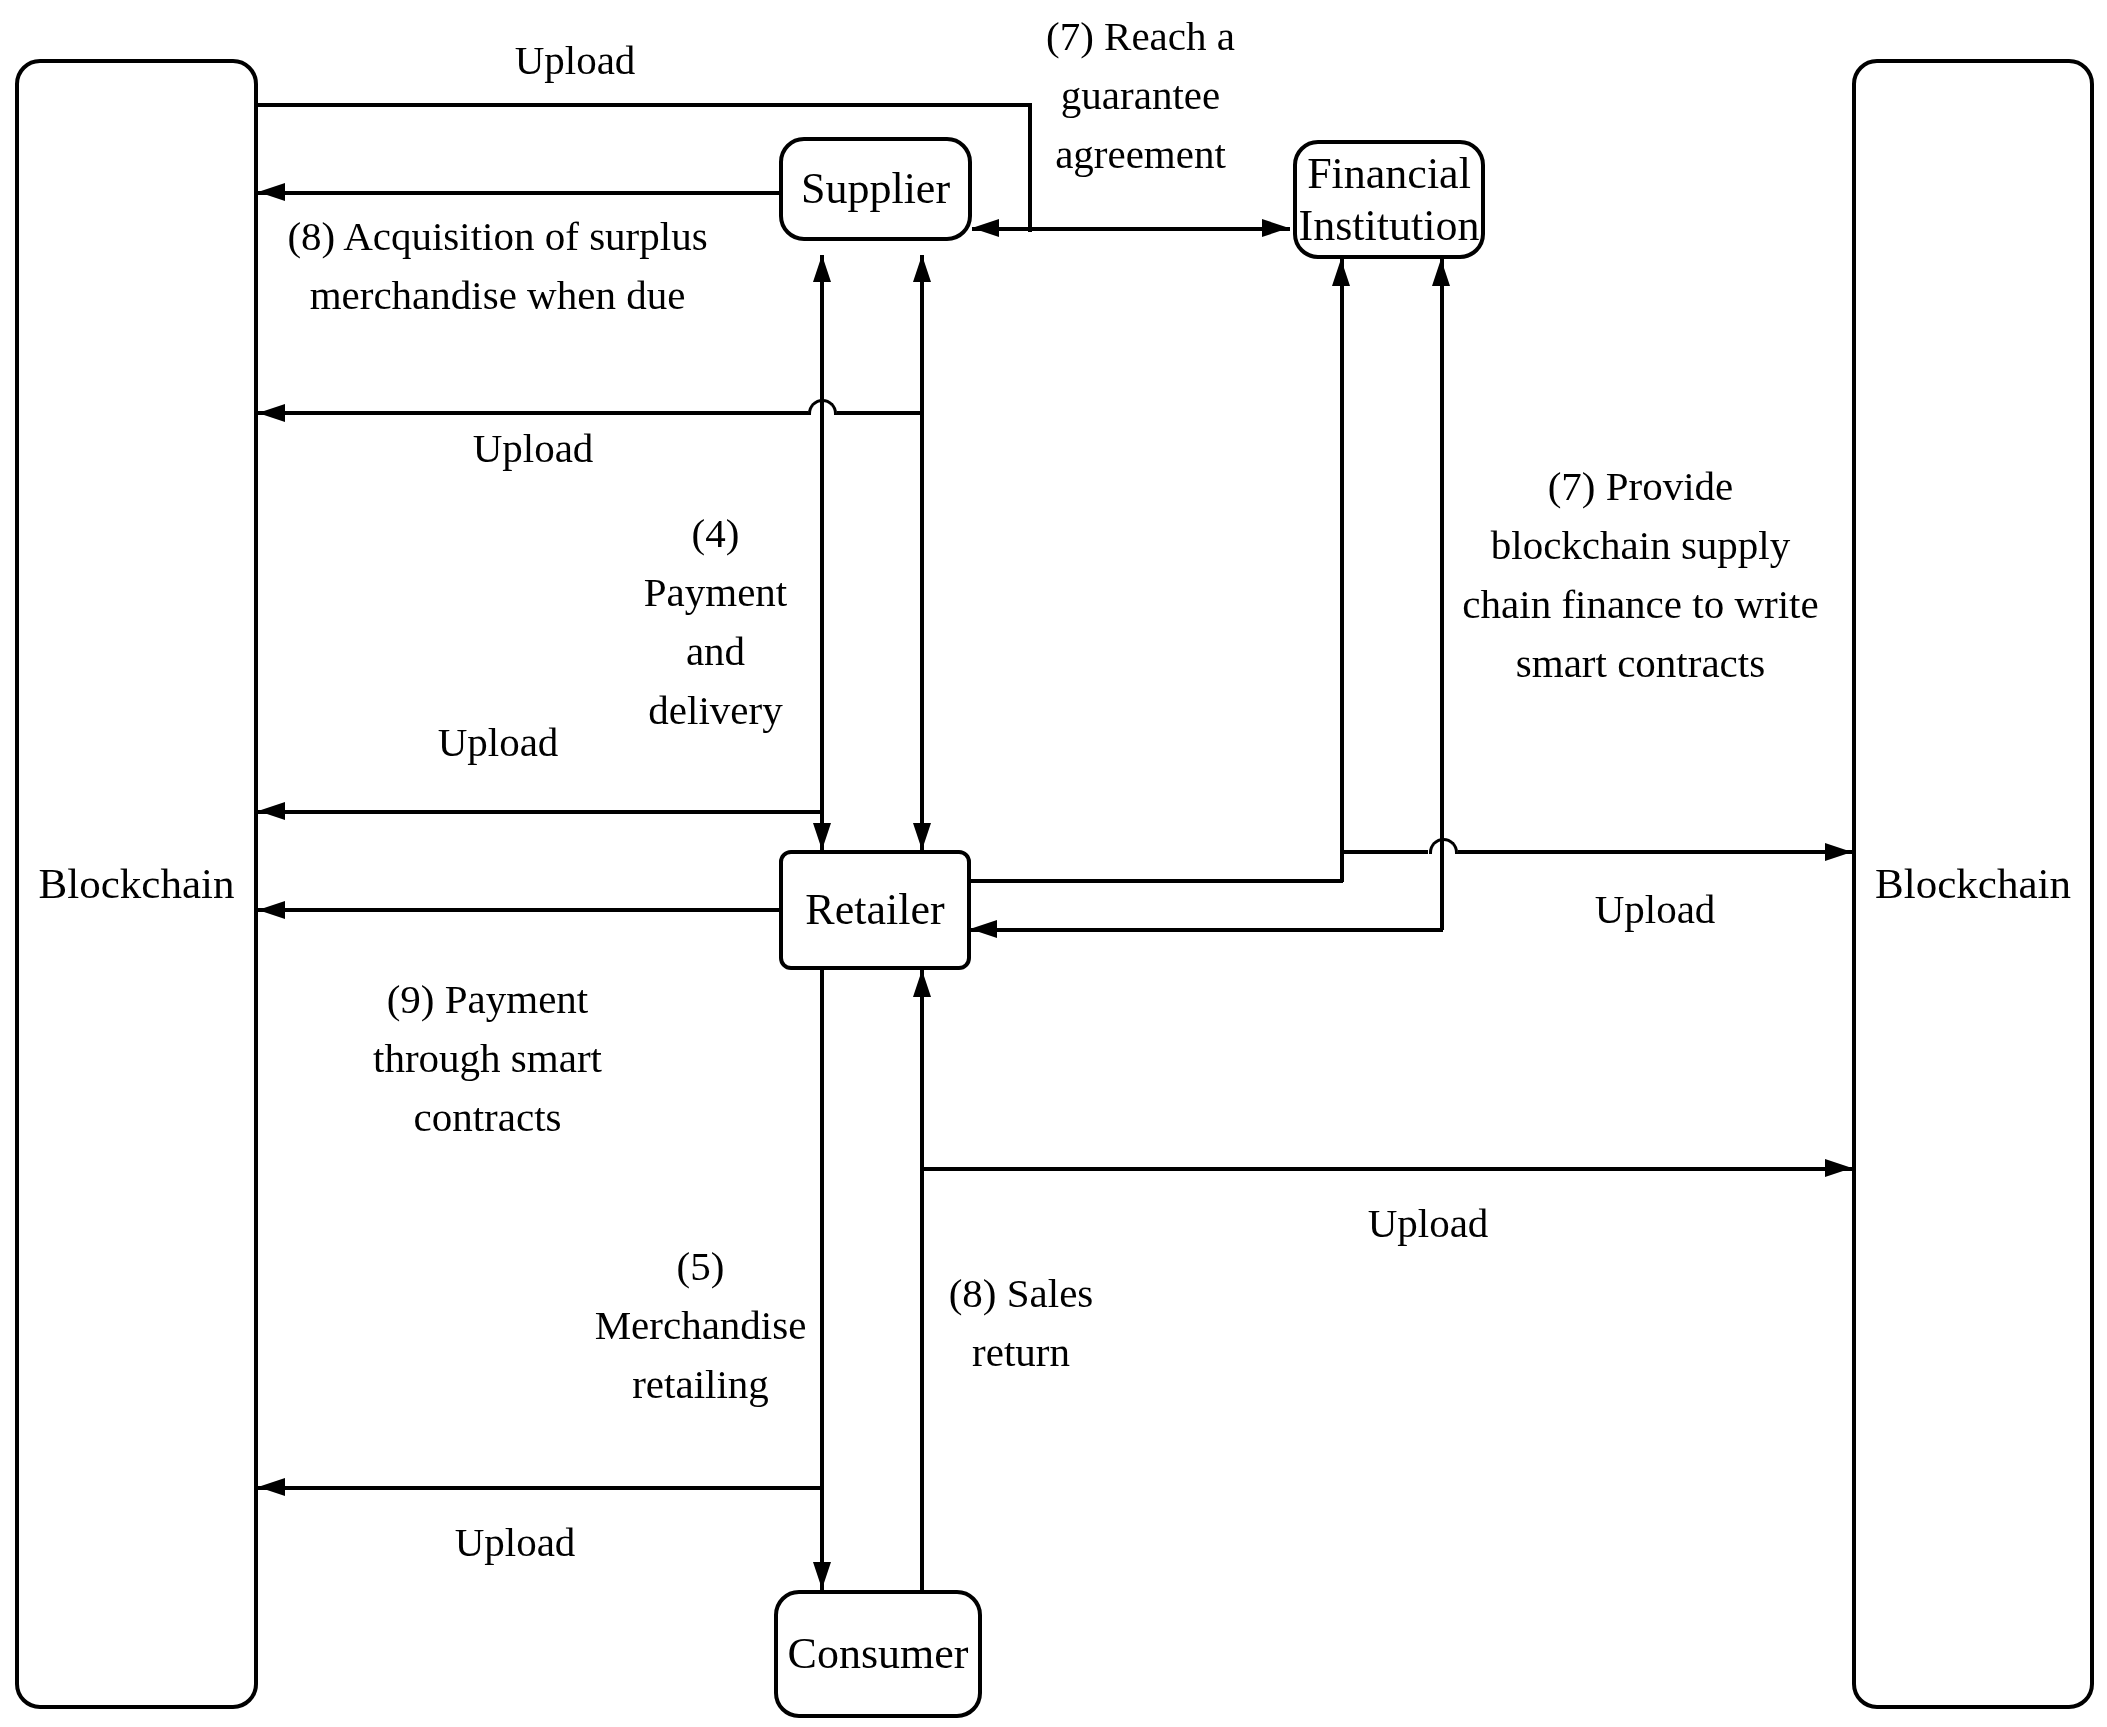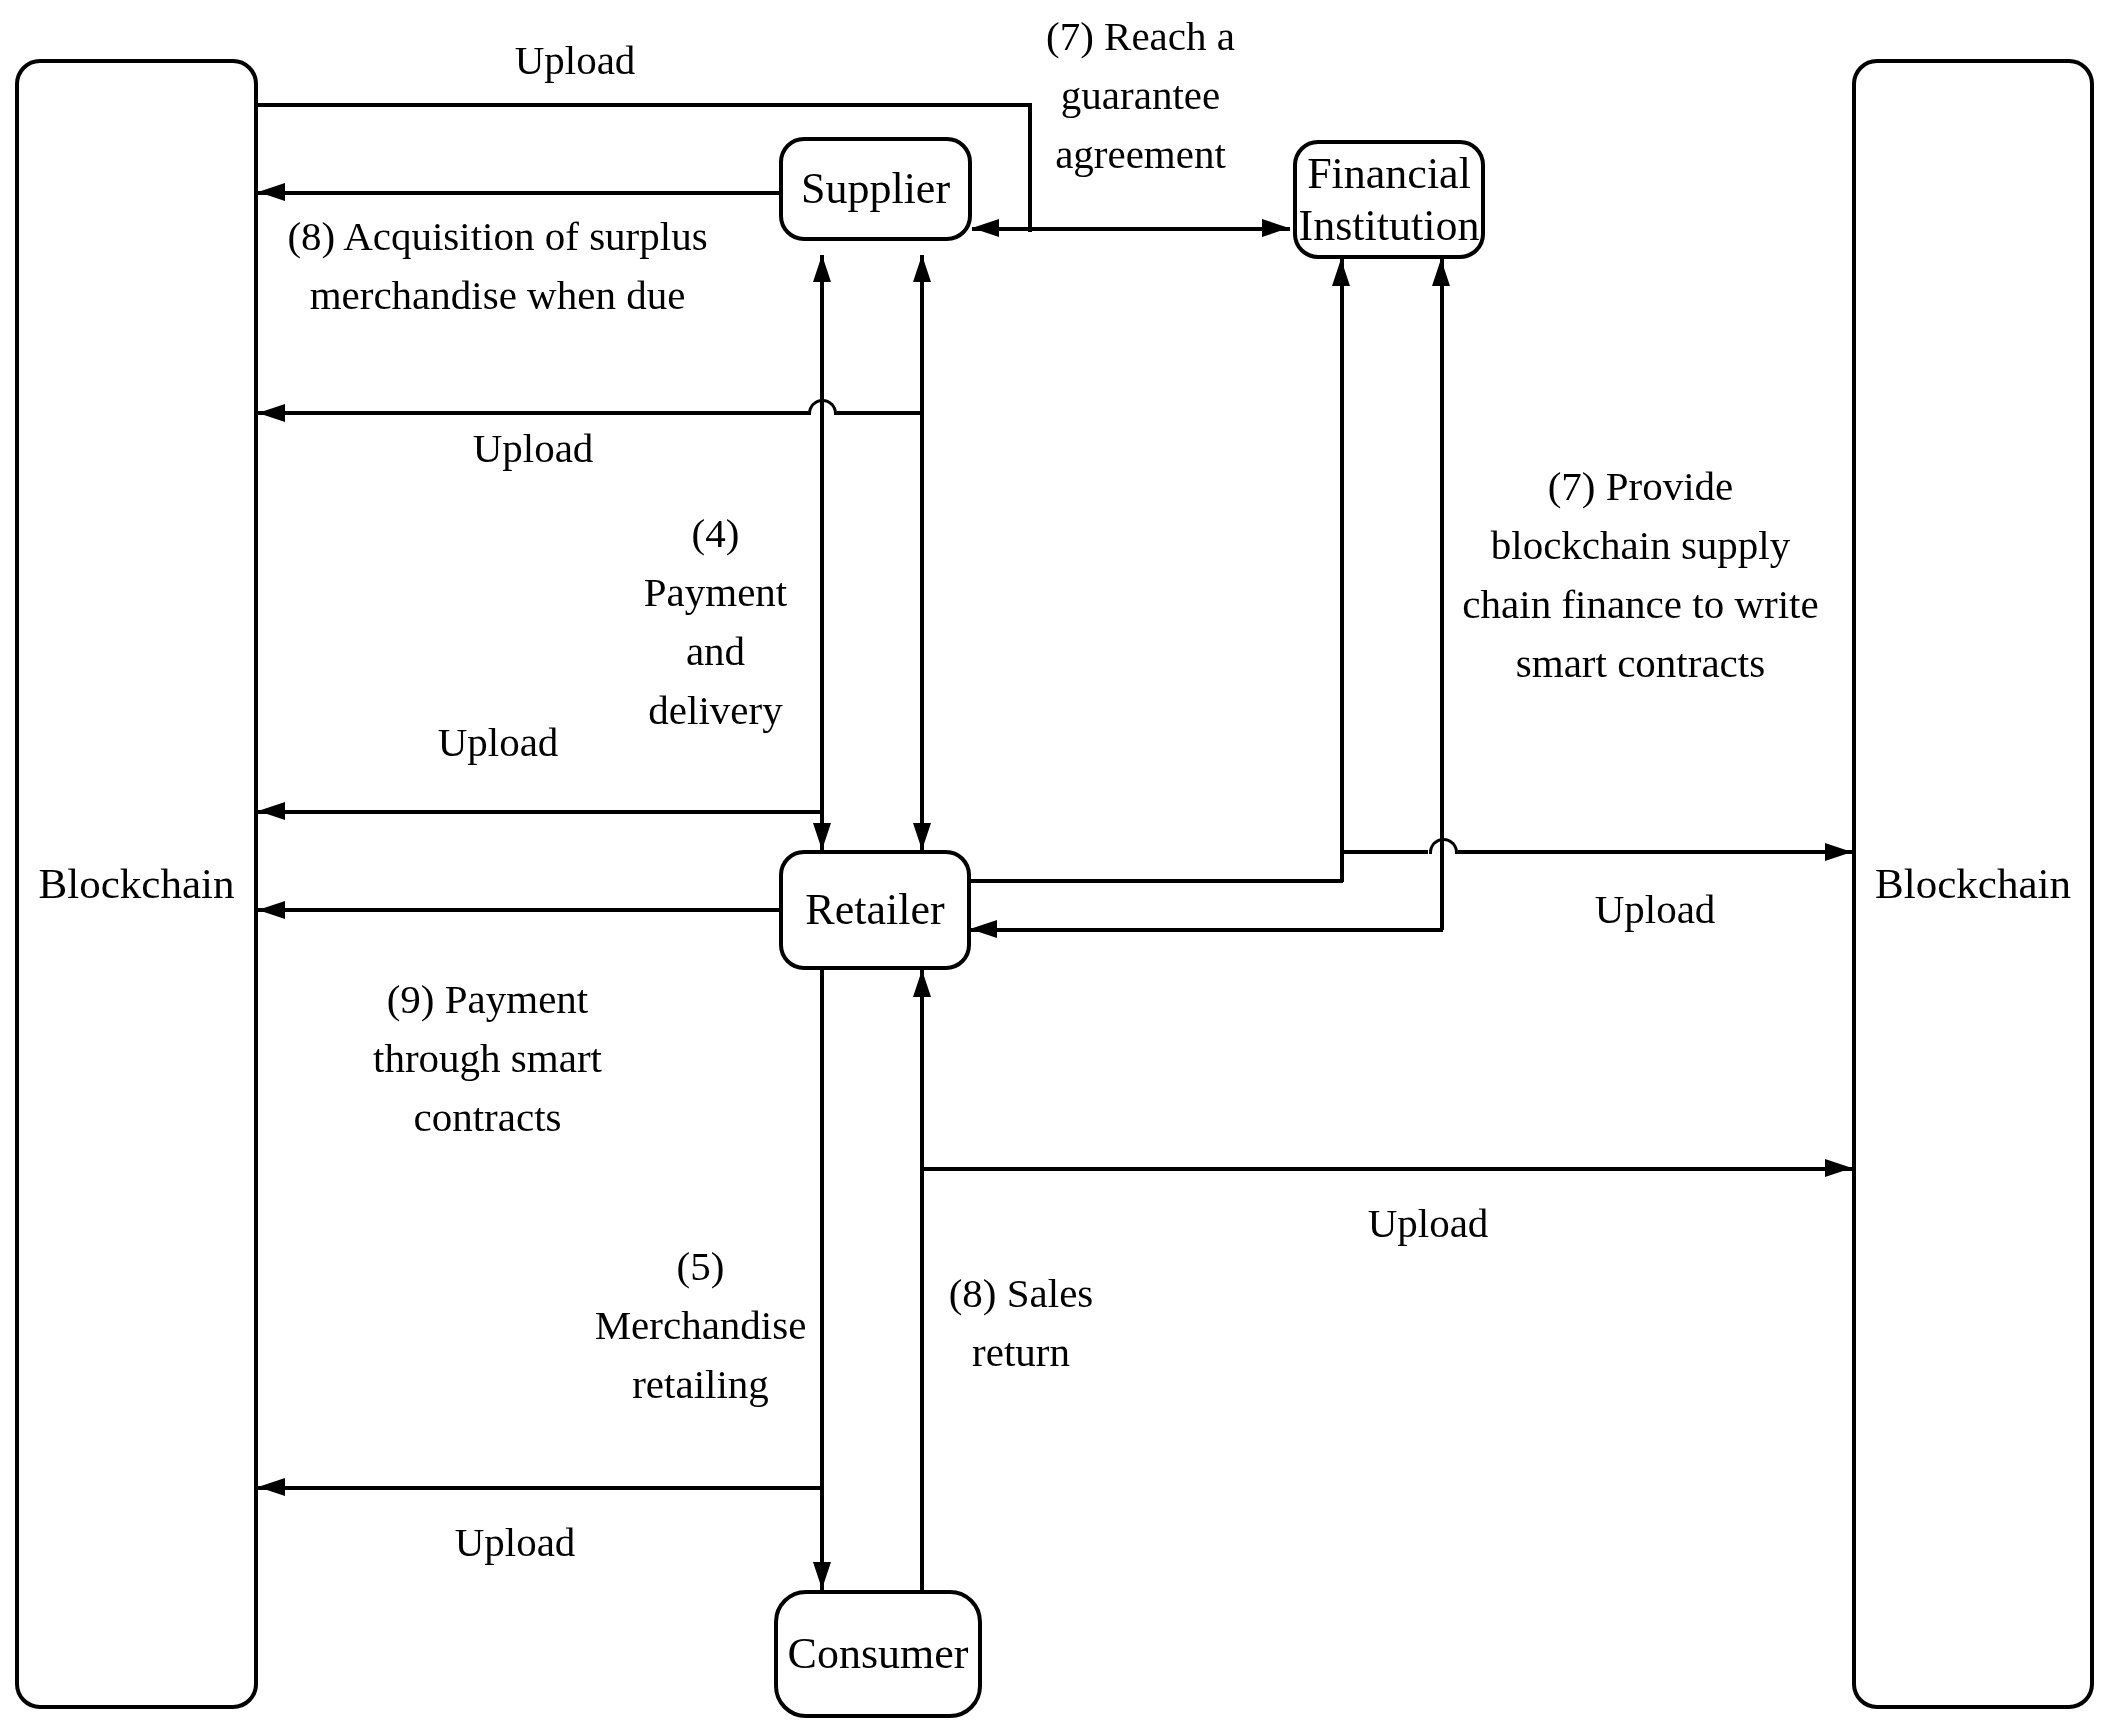--- a/index.html
+++ b/index.html
@@ -58,25 +58,25 @@
 
   <div class="box" style="left:779px;top:137px;width:193px;height:104px;border-width:4.8px;">
     <span class="node-label">Supplier</span>
   </div>
 
   <div class="box" style="left:1293px;top:140px;width:192px;height:119px;border-width:4.8px;">
     <span class="node-label">Financial
 Institution</span>
   </div>
 
-  <div class="box" style="left:779px;top:850px;width:192px;height:120px;border-width:4.8px;">
+  <div class="box" style="left:779px;top:850px;width:192px;height:120px;border-width:4.8px;border-radius:12px;">
     <span class="node-label">Retailer</span>
   </div>
 
-  <div class="box" style="left:774px;top:1590px;width:208px;height:128px;border-width:4.8px;border-radius:32px;">
+  <div class="box" style="left:774px;top:1590px;width:208px;height:128px;border-width:4.8px;">
     <span class="node-label">Consumer</span>
   </div>
 
   <div class="lh" style="left:258px;top:103px;width:774px;"></div>
   <div class="lv" style="left:1028px;top:103px;height:129px;"></div>
 
   <div class="lh" style="left:972px;top:227px;width:318px;"></div>
   <div class="ah ah-l" style="left:972px;top:219px;"></div>
   <div class="ah ah-r" style="left:1262px;top:219px;"></div>
 

